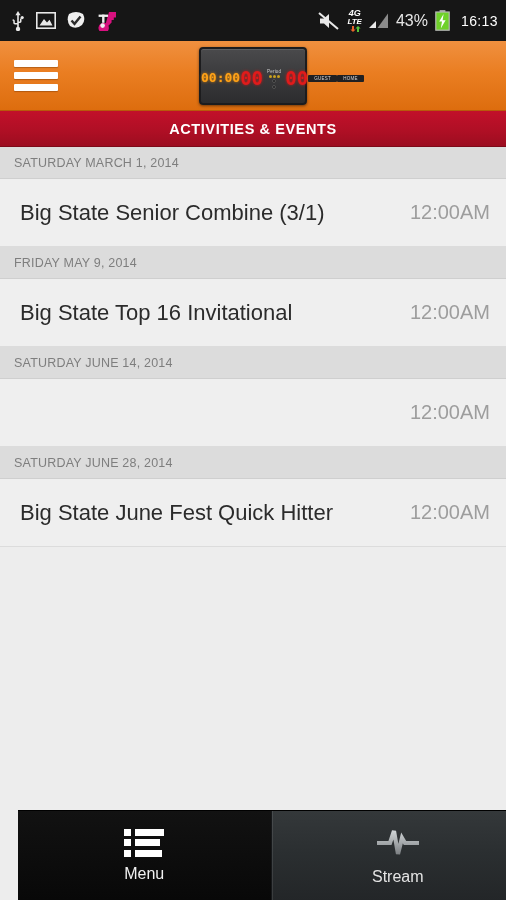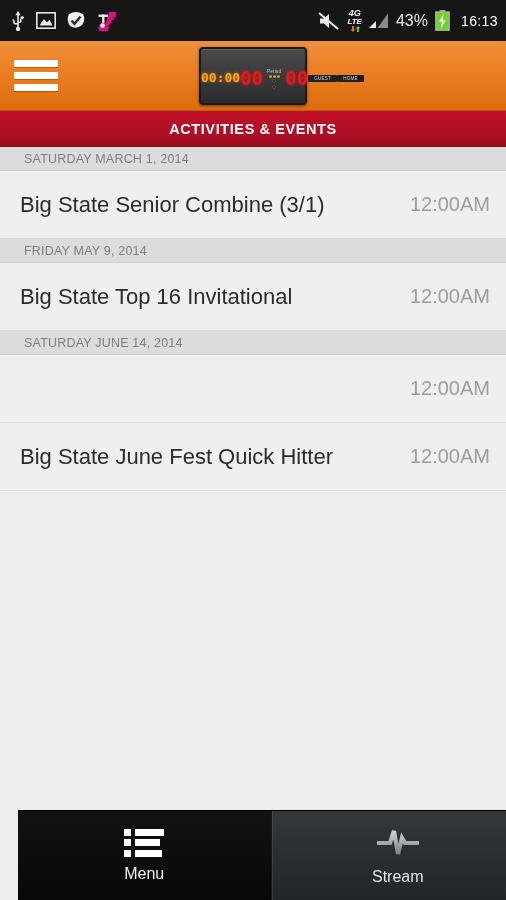--- a/index.html
+++ b/index.html
@@ -99,24 +99,24 @@
     border-bottom:1px solid #7d0a19;
   }
   .titlebar span{
     color:#fff; font-size:14.5px; font-weight:bold;
     letter-spacing:.6px;
   }
 
   
   .list{ width:100%; background:#ededed; }
   .date-header{
-    height:24px; width:100%;
+    height:32px; width:100%;
     background:#dcdcdc;
     display:flex; align-items:center;
-    padding-left:24px;
+    padding-left:14px;
     border-bottom:1px solid #cfcfcf;
   }
   .date-header span{
     font-size:12.5px; color:#7e7e7e; letter-spacing:.2px;
   }
   .event-row{
     height:68px; width:100%;
     background:#efefef;
     display:flex; align-items:center;
     padding:0 16px 0 20px;
@@ -291,20 +291,23 @@
     <span class="event-time">12:00AM</span>
   </div>
 
   <div class="date-header">
     <span>SATURDAY JUNE 14, 2014</span>
   </div>
   <div class="event-row">
     <span class="event-time">12:00AM</span>
   </div>
 
+  <div class="date-header">
+    <span>SATURDAY JUNE 28, 2014</span>
+  </div>
   <div class="event-row">
     <span class="event-title">Big State June Fest Quick Hitter</span>
     <span class="event-time">12:00AM</span>
   </div>
 
 </div>
 <div class="filler"></div>
 
 <div class="tabbar">
 

